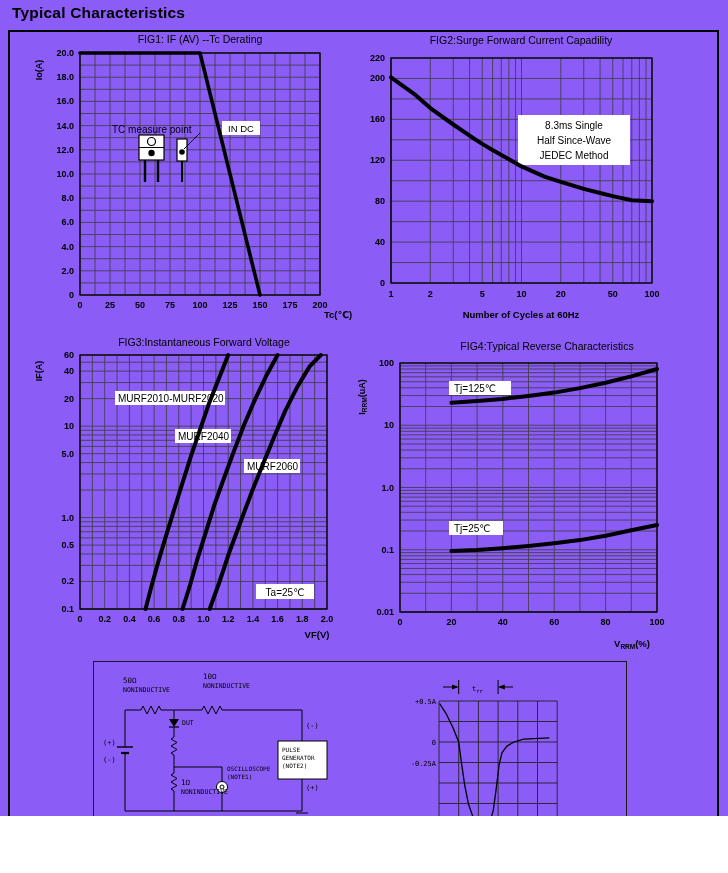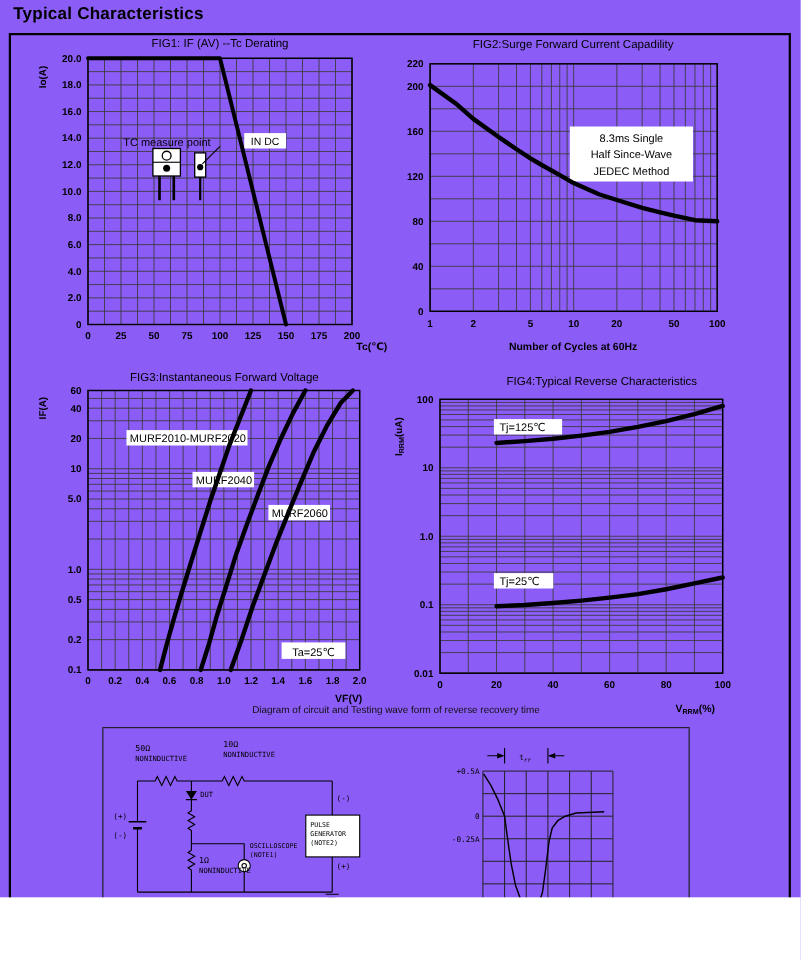--- a/index.html
+++ b/index.html
@@ -328,21 +328,20 @@
         <text x="42" y="93.25" text-anchor="end">10</text>
         <text x="42" y="155.5" text-anchor="end">1.0</text>
         <text x="42" y="217.75" text-anchor="end">0.1</text>
         <text x="42" y="280" text-anchor="end">0.01</text>
       </g>
       <text x="195" y="15" text-anchor="middle" font-size="10.5">FIG4:Typical Reverse Characteristics</text>
       <text x="280" y="312" text-anchor="middle" font-size="9.5" font-weight="bold"><tspan>V</tspan><tspan font-size="6.5" dy="2">RRM</tspan><tspan dy="-2">(%)</tspan></text>
       <text x="13" y="62" text-anchor="middle" font-size="9" font-weight="bold" transform="rotate(-90 13 62)"><tspan>I</tspan><tspan font-size="6.5" dy="2">RRM</tspan><tspan dy="-2">(uA)</tspan></text>
     </svg>
 
-  <div class="abs caption">Diagram of circuit and Testing wave form of reverse recovery time</div>
   <div class="abs bottom-box"></div>
 
   <svg id="circuit" class="abs" style="left:95px;top:663px;width:310px;height:195px" viewBox="0 0 310 195">
     <g stroke="#000" fill="none" stroke-width="1">
       <path d="M30,47 H46 l2,-4 l4,8 l4,-8 l4,8 l4,-8 l2,4 H107 l2,-4 l4,8 l4,-8 l4,8 l4,-8 l2,4 H207"></path>
       <path d="M30,47 V84 M30,90 V148"></path>
       <path d="M207,47 V78 M207,116 V148"></path>
       <path d="M30,148 H207"></path>
       <path d="M79,47 V56 M79,64 V74 l-3,2 l6,3.5 l-6,3.5 l6,3.5 l-6,3.5 l3,2 V104"></path>
       <path d="M79,104 H127 V148 M79,104 V110 l-3,2 l6,3.5 l-6,3.5 l6,3.5 l-6,3.5 l3,2 V148"></path>

